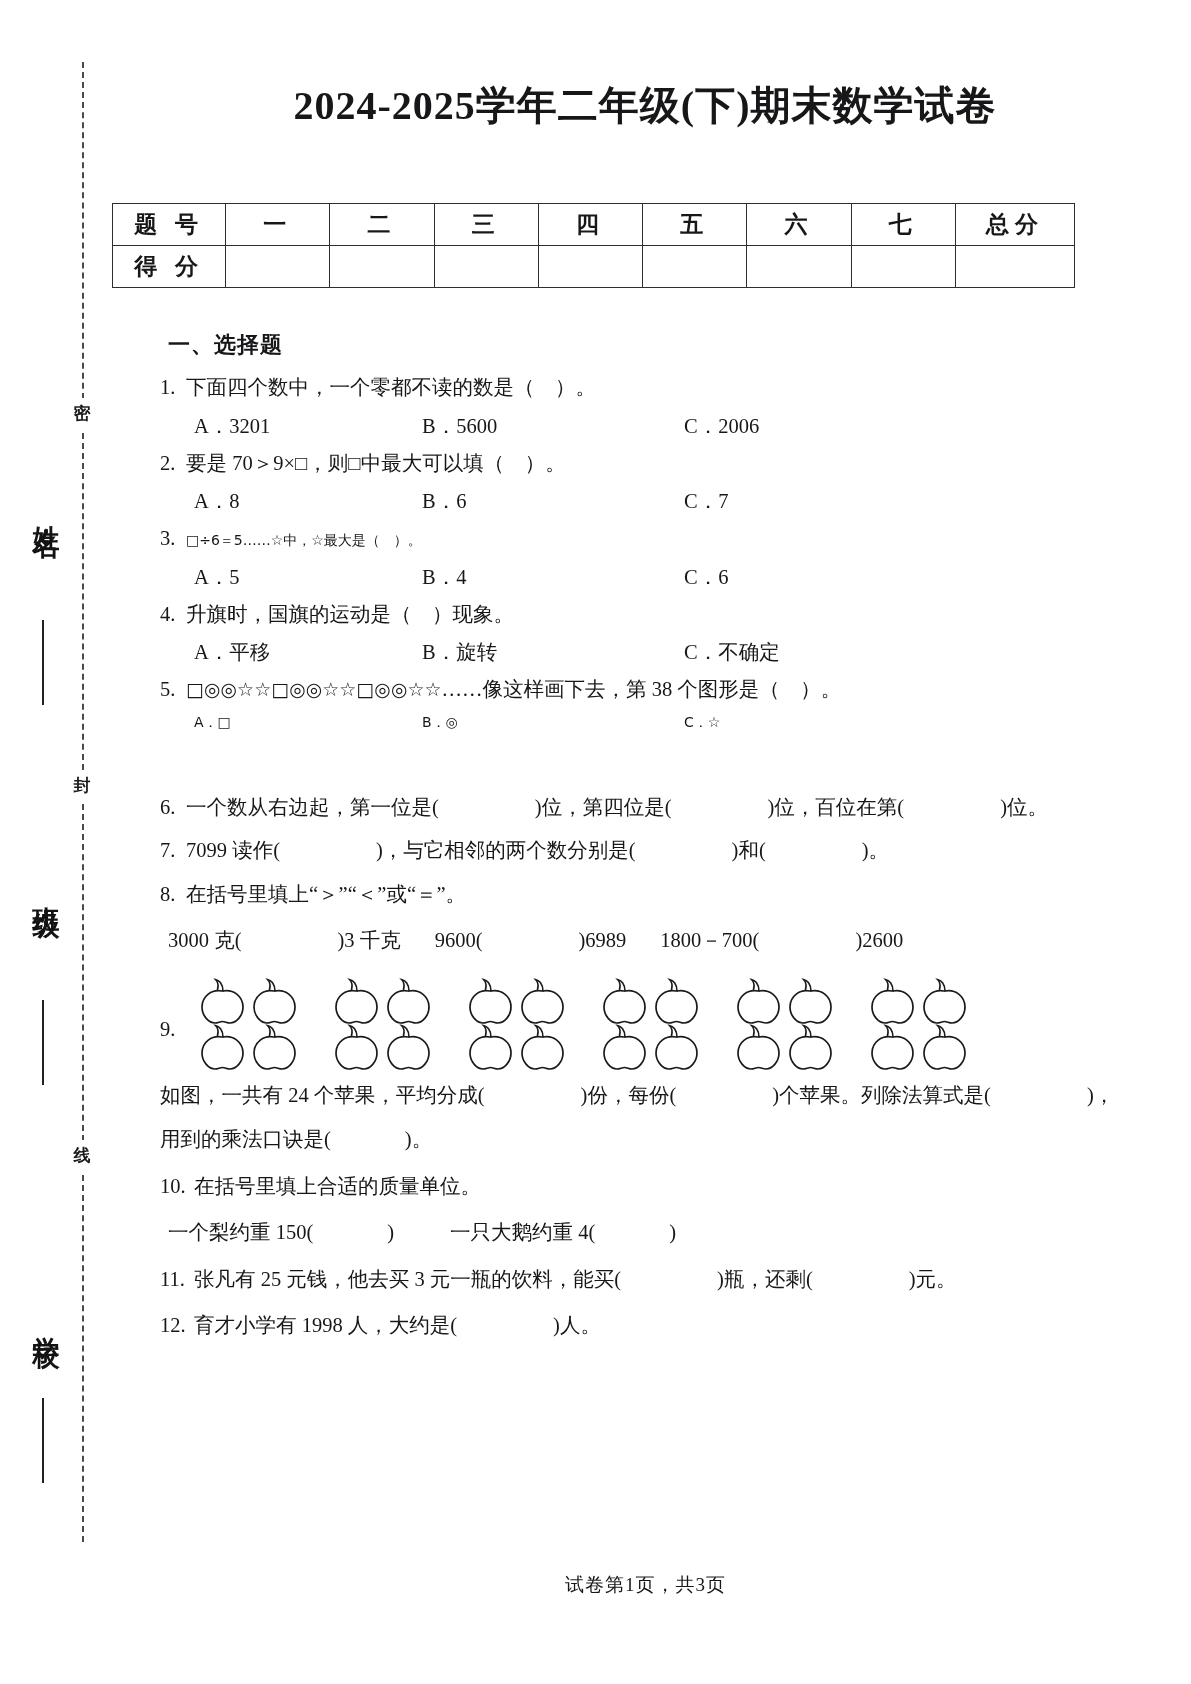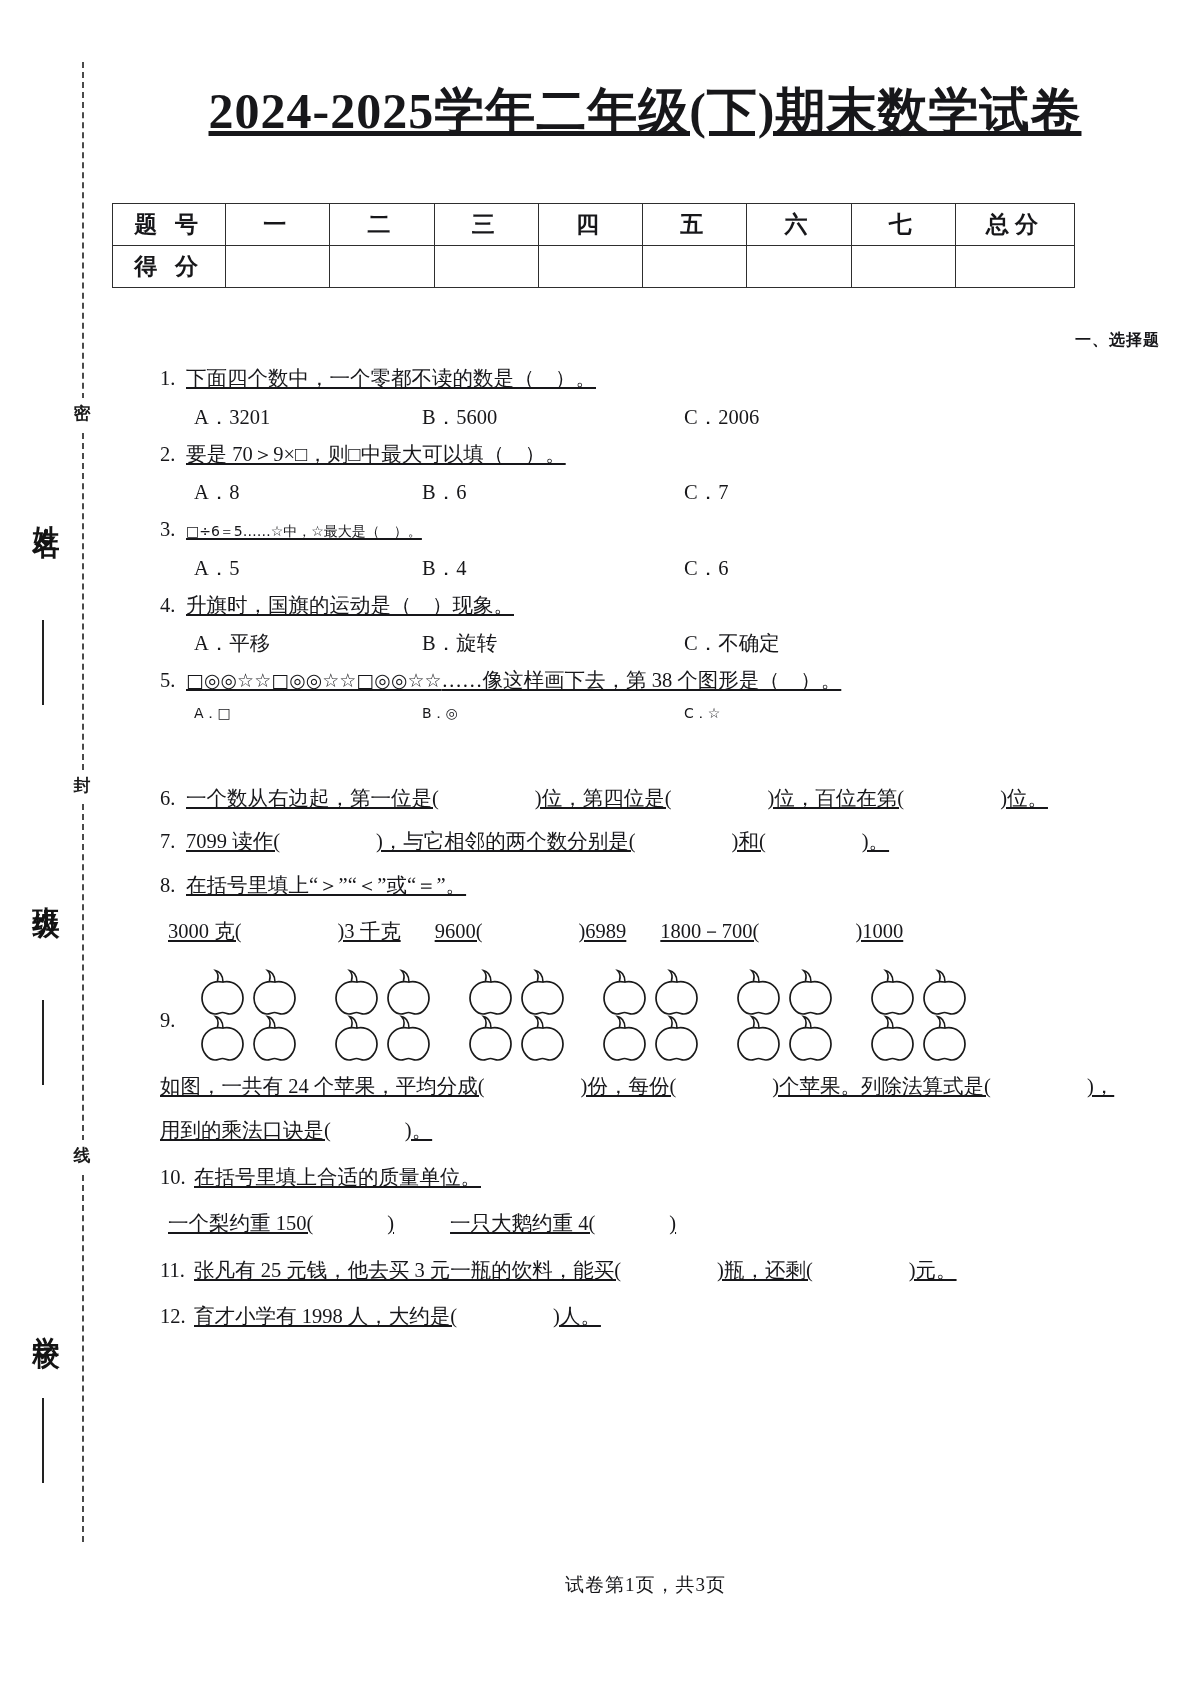--- a/index.html
+++ b/index.html
@@ -64,26 +64,25 @@
     position: absolute;
     left: 100px; top: 0;
     width: 1091px; height: 1684px;
   }
 
   #title {
     position: absolute;
     left: 40px; top: 78px;
     width: 1010px;
     text-align: center;
-    font-size: 50px;
+    font-size: 40px;
     font-weight: bold;
     letter-spacing: 1px;
     font-family: "Liberation Serif", "DejaVu Serif", serif;
     white-space: nowrap;
-    text-decoration: underline;
   }
   #subtitle {
     position: absolute;
     right: 28px; top: 152px;
     font-size: 23px;
     letter-spacing: 1px;
     white-space: nowrap;
   }
   #subtitle .gap { display: inline-block; width: 38px; }
 
@@ -109,33 +108,31 @@
   #score-table td.rowhead { width: 112px; }
   #score-table td.total { width: 118px; }
 
   
   #content {
     position: absolute;
     left: 60px; top: 330px;
     width: 1000px;
   }
   .section-head {
-    font-size: 16px;
+    font-size: 22px;
     font-weight: bold;
     letter-spacing: 1px;
     margin: 0 0 16px 8px;
     font-family: Liberation Mono, monospace;
-    text-align: right;
   }
   .q {
     font-size: 20.5px;
     line-height: 1.15;
     margin: 0 0 12px 0;
     white-space: nowrap;
-    text-decoration: underline;
   }
   .q-num { display: inline-block; min-width: 26px; }
   .opts {
     font-size: 20.5px;
     margin: 0 0 14px 0;
     position: relative;
     height: 26px;
   }
   .opt {
     position: absolute;
@@ -291,21 +288,21 @@
     </div>
 
     <div class="q" style="margin-bottom:20px">
       <span class="q-num">7.</span><span>7099 读作(</span><span class="blank-l"></span><span>)，与它相邻的两个数分别是(</span><span class="blank-l"></span><span>)和(</span><span class="blank-l"></span><span>)。</span>
     </div>
 
     <div class="q" style="margin-bottom:22px">
       <span class="q-num">8.</span><span>在括号里填上“＞”“＜”或“＝”。</span>
     </div>
     <div class="q" style="margin-left:8px; margin-bottom:26px">
-      <span>3000 克(</span><span class="blank-l"></span><span>)3 千克</span><span class="sp-m"></span><span>9600(</span><span class="blank-l"></span><span>)6989</span><span class="sp-m"></span><span>1800－700(</span><span class="blank-l"></span><span>)1000</span>
+      <span>3000 克(</span><span class="blank-l"></span><span>)3 千克</span><span class="sp-m"></span><span>9600(</span><span class="blank-l"></span><span>)6989</span><span class="sp-m"></span><span>1800－700(</span><span class="blank-l"></span><span>)2600</span>
     </div>
 
     <div id="apple-row">
       <div id="apple-label">9.</div>
       <div class="apple-group" style="left:38px">
           <svg width="110" height="94" viewBox="0 0 110 94" xmlns="http://www.w3.org/2000/svg">
             <g transform="translate(0, 0)">
               <path d="M25 13 C25 6 21 2 17.5 1.5 C20 4 20.5 8 19.5 11.5" fill="none" stroke="#1a1a1a" stroke-width="1.6" stroke-linecap="round"></path>
   <path d="M24 13 C14 11 4 18 4 29 C4 38 11 45 17 45 C20 45 22 43.5 24.5 43.5
            C27 43.5 29 45 32 45 C38 45 45 38 45 29 C45 18 35 11 25 13 Z" fill="none" stroke="#1a1a1a" stroke-width="1.7" stroke-linejoin="round"></path>

